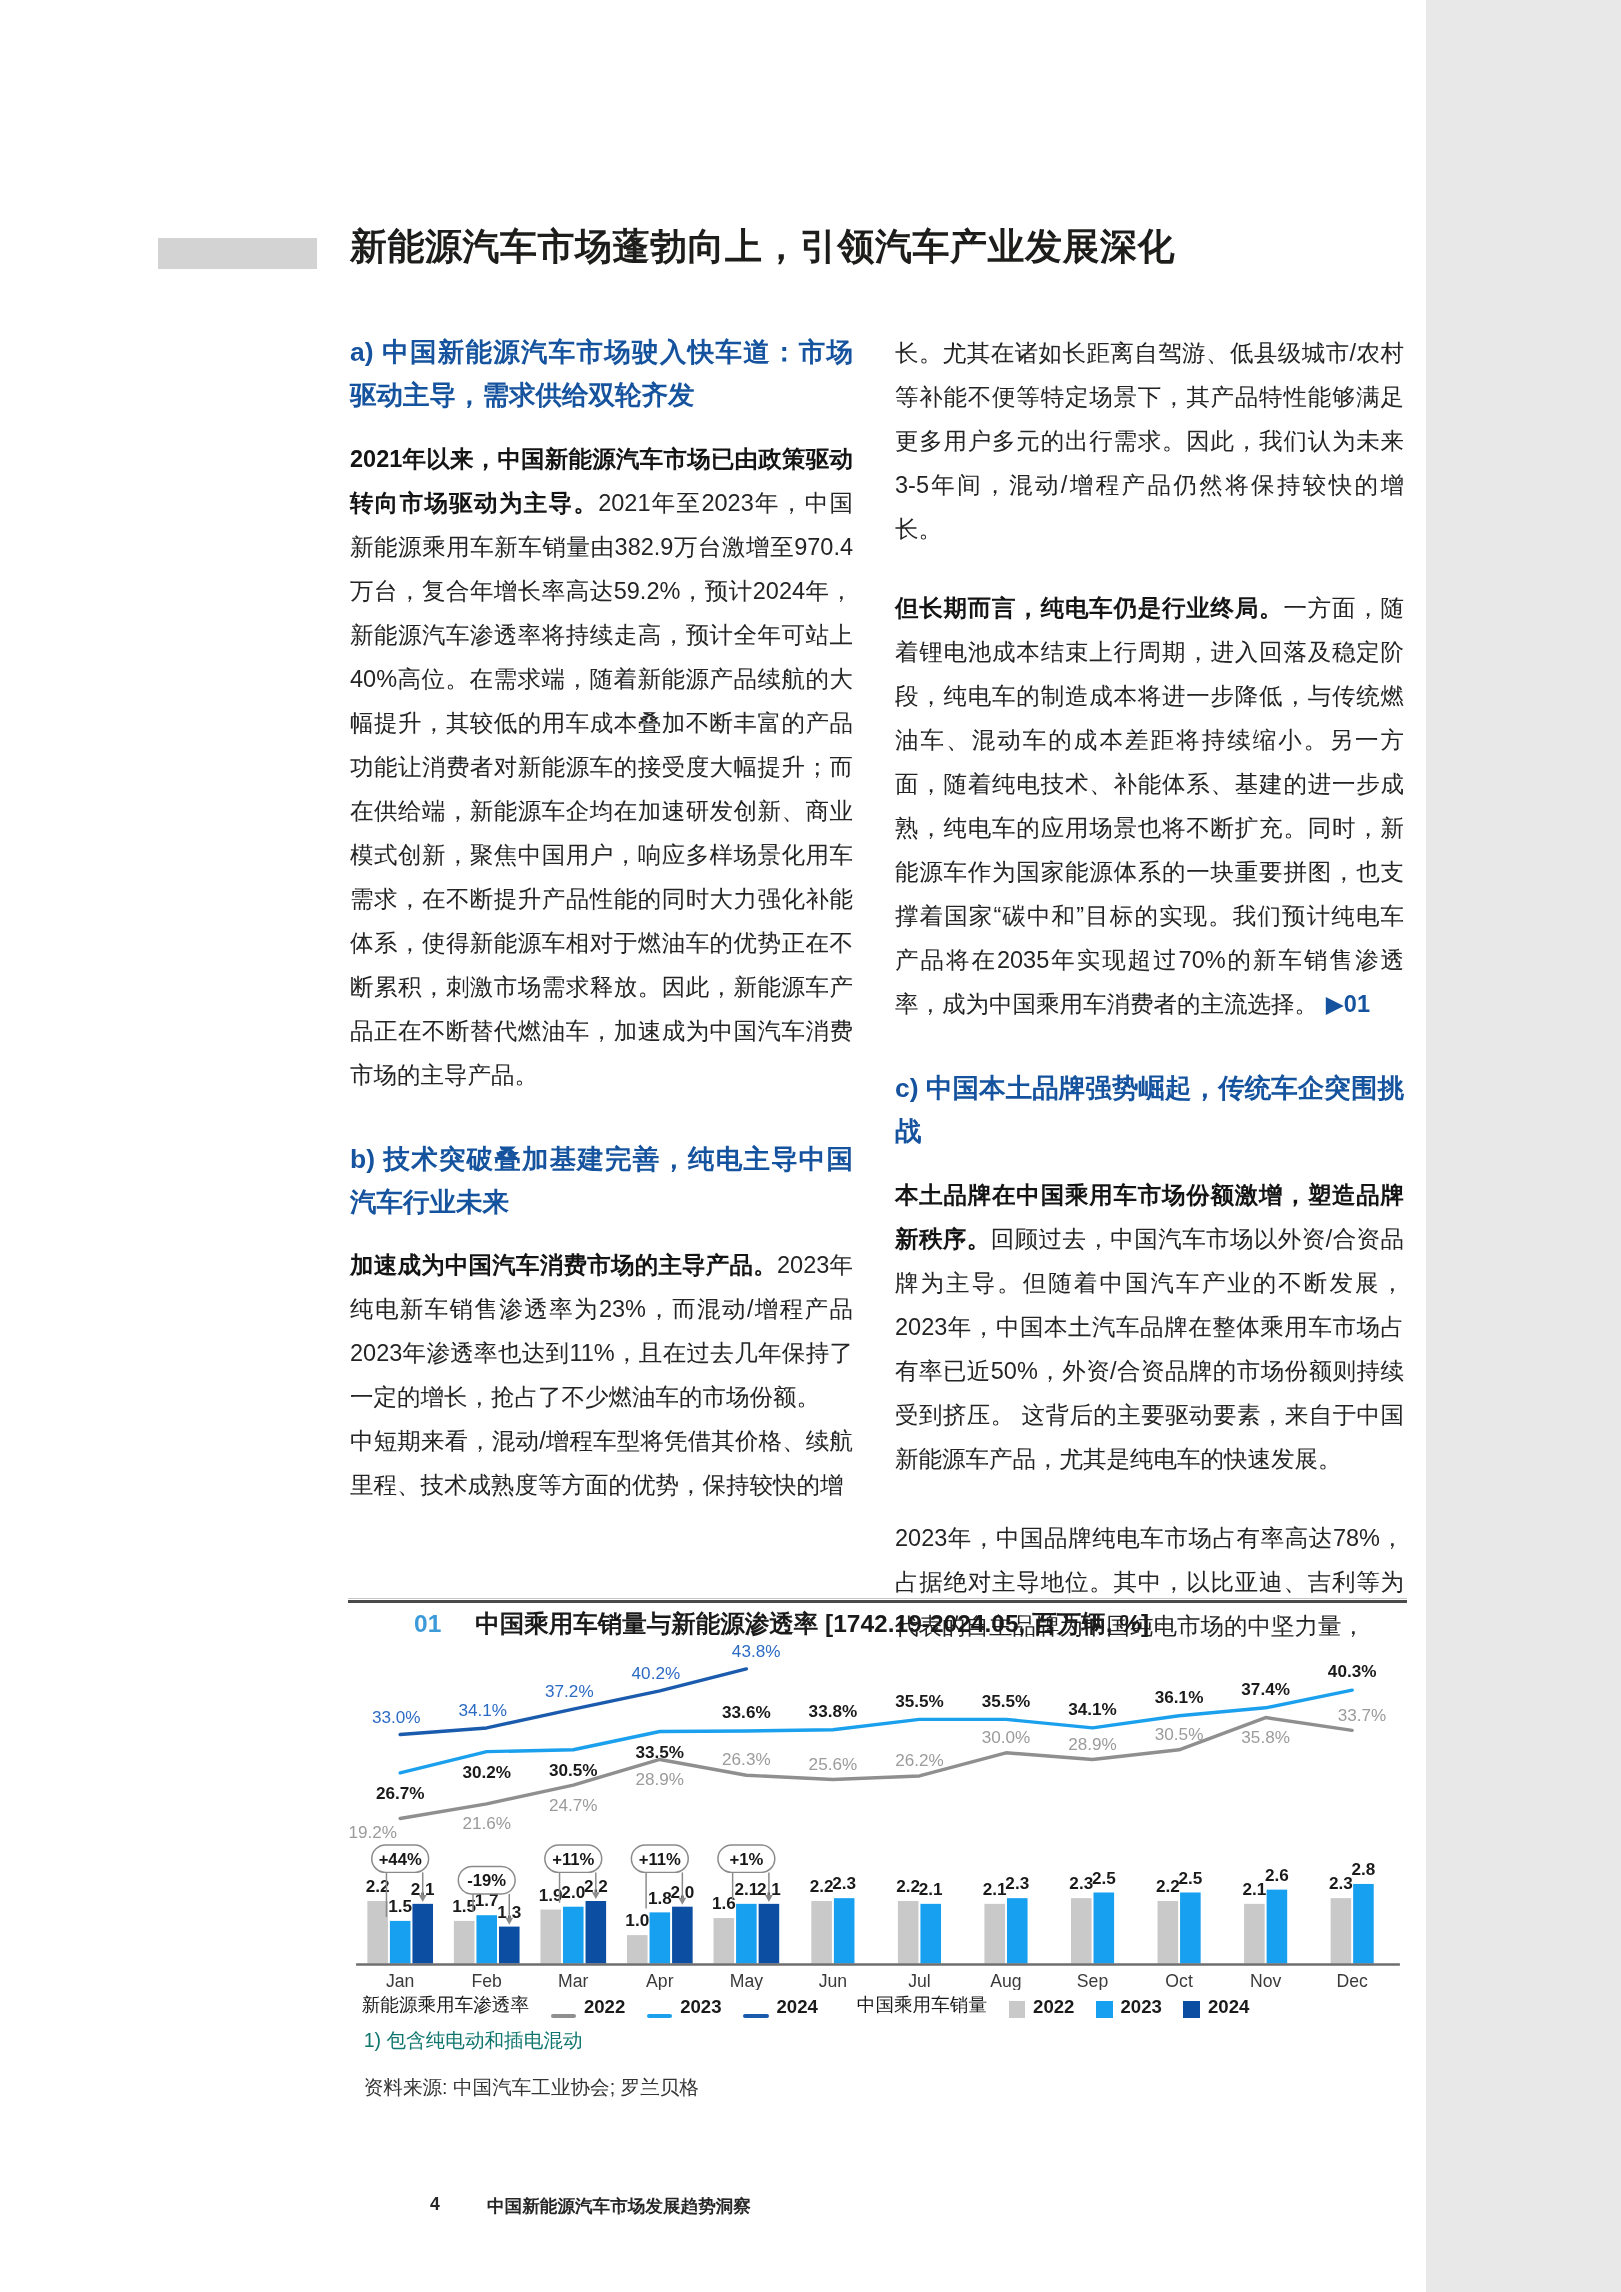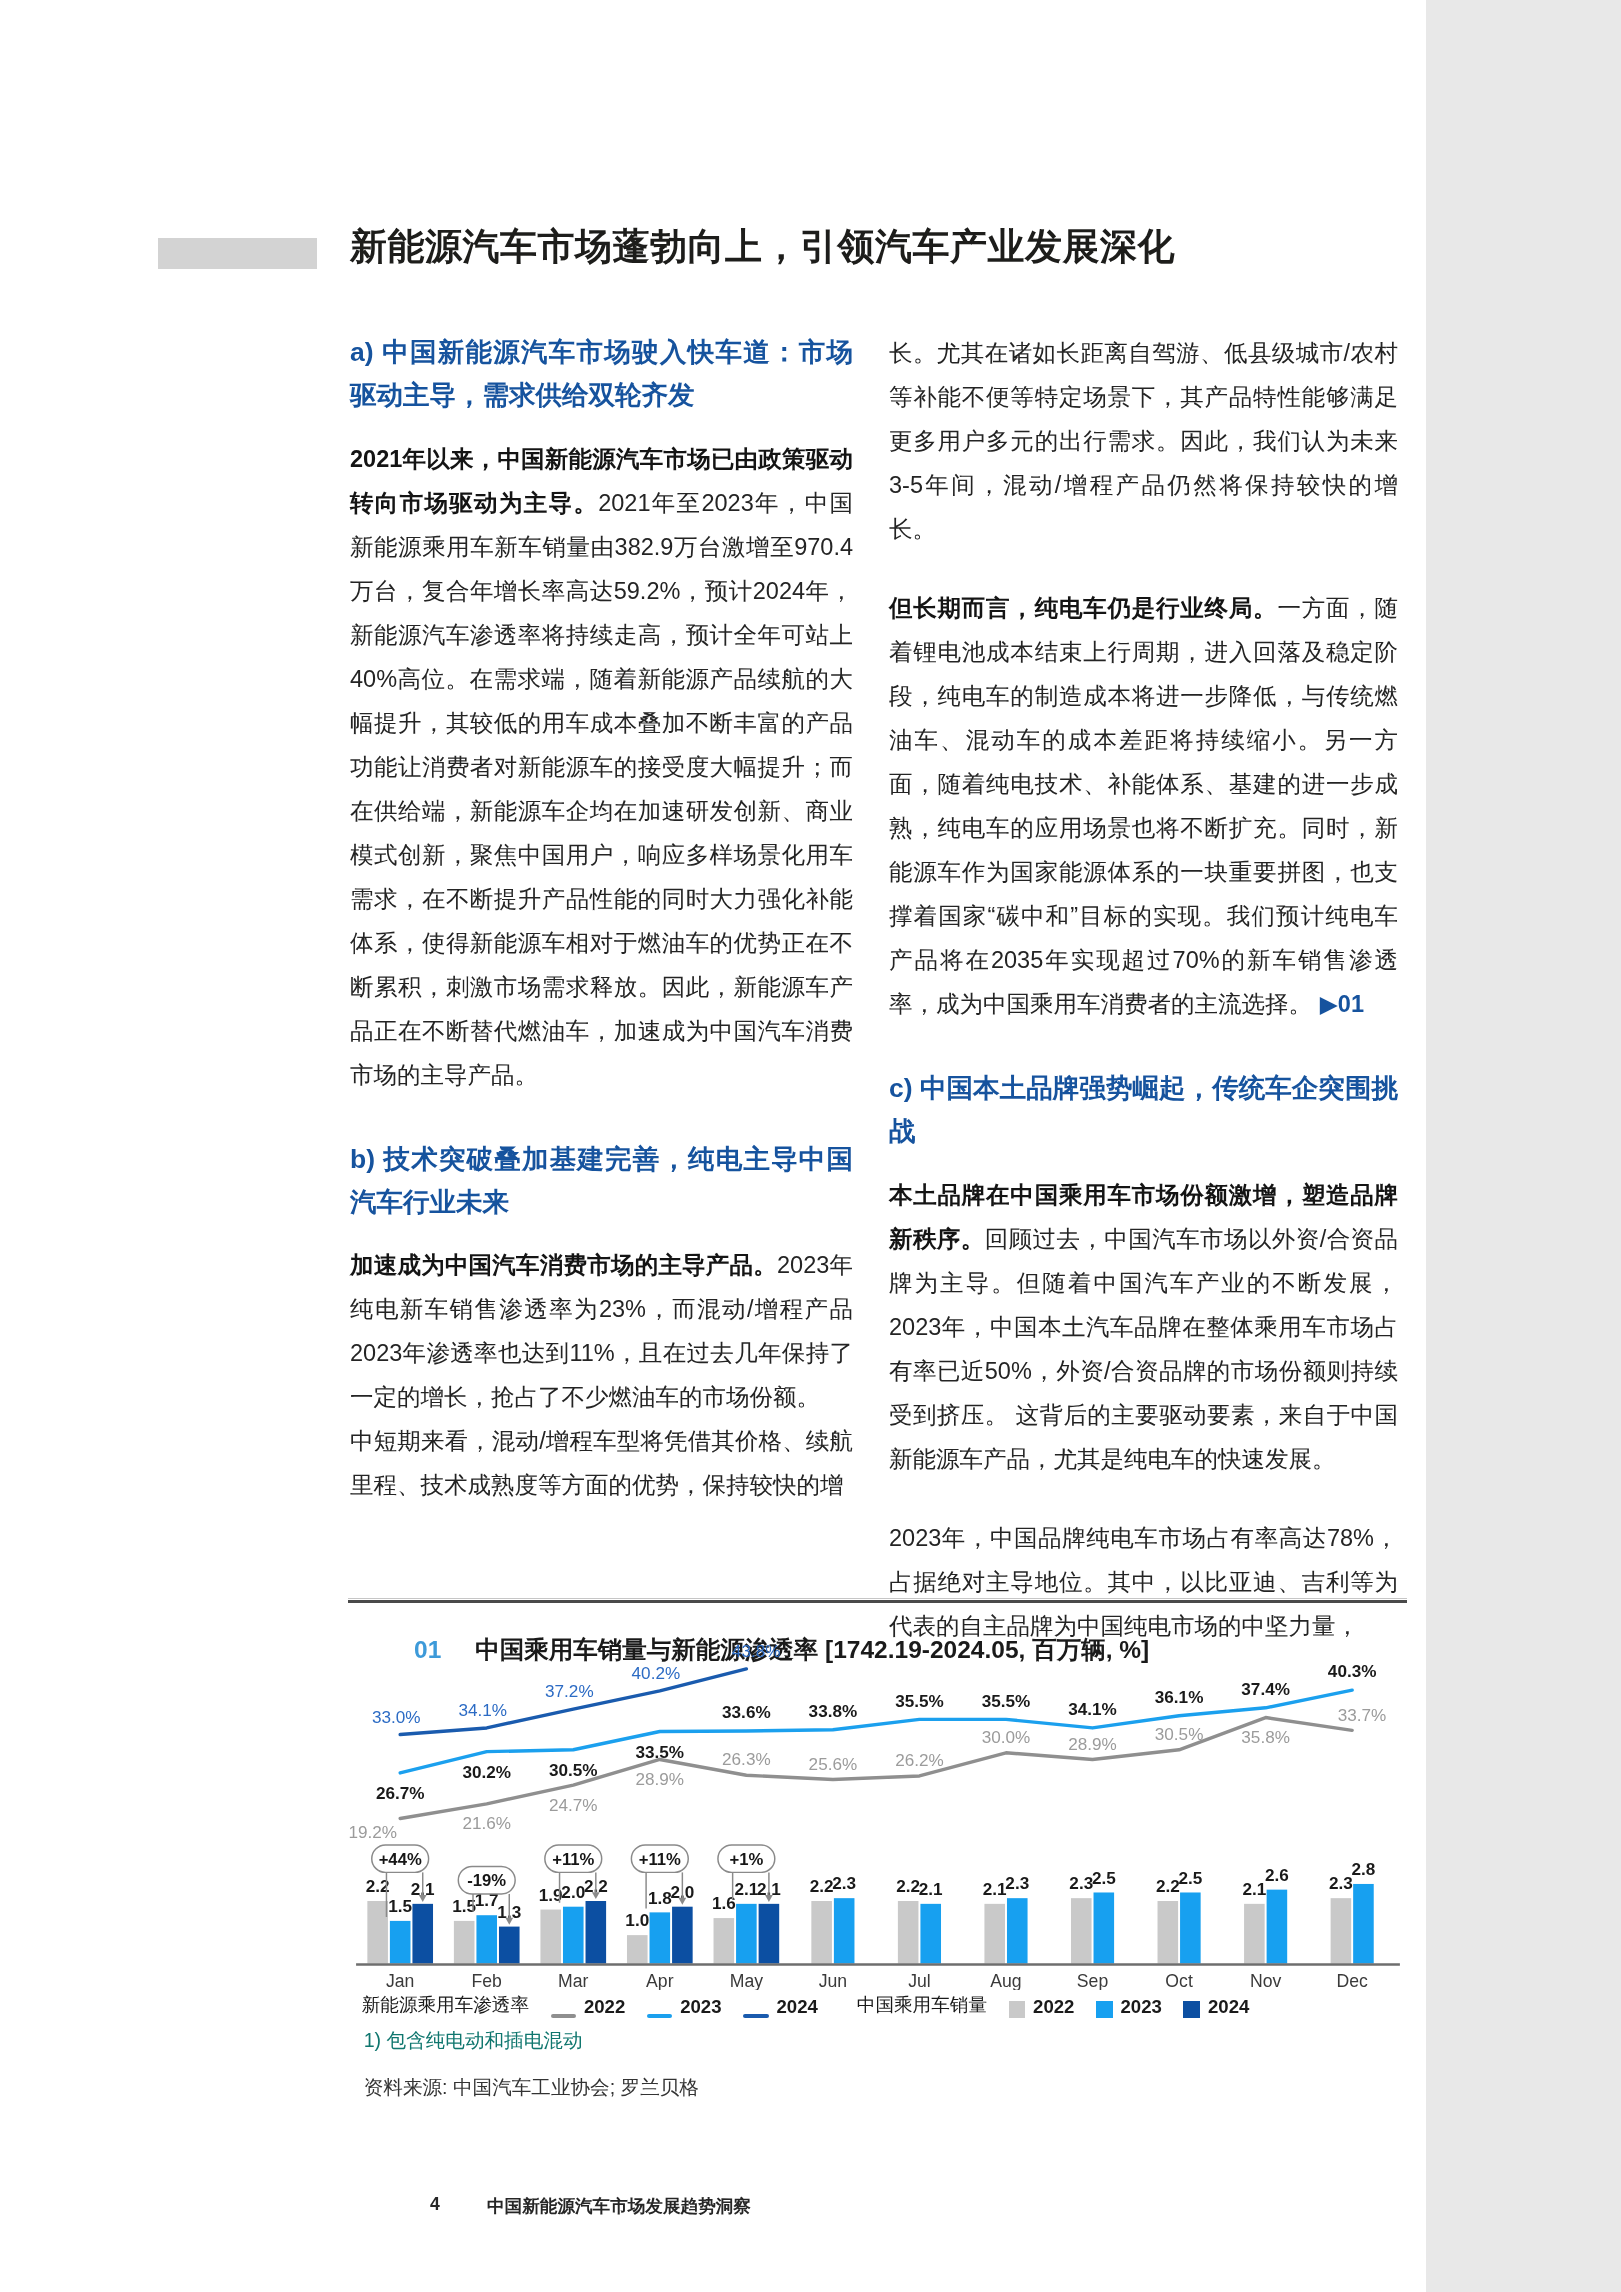--- a/index.html
+++ b/index.html
@@ -3,35 +3,35 @@
 <meta charset="utf-8">
 <style>
   html,body{margin:0;padding:0;background:#e8e8e8;}
   .page{position:relative;width:1426px;height:2293px;background:#ffffff;overflow:hidden;
         font-family:"Liberation Sans","DejaVu Sans",sans-serif;color:#242424;}
   
   .accent-bar{position:absolute;left:158px;top:238px;width:159px;height:31px;background:#d3d3d3;}
   h1.page-title{position:absolute;left:350px;top:225px;margin:0;font-size:37px;line-height:43px;
         font-weight:700;color:#1d1d1b;letter-spacing:0.5px;}
   
-  .columns{position:absolute;left:350px;top:331px;width:1054px;display:flex;gap:36px;}
+  .columns{position:absolute;left:350px;top:331px;width:1054px;display:flex;gap:36px;justify-content:space-between;}
   .col{text-align:justify;}
   .col.left{width:503px;}
   .col.right{width:509px;}
   h2.sec{font-size:26.5px;line-height:43px;font-weight:700;color:#16539E;margin:41px 0 19.6px;}
   .col h2.sec:first-child{margin-top:0;}
   .col p{font-size:23.5px;line-height:44px;margin:0 0 35px;}
   .col p.nogap{margin-bottom:0;}
   .col p strong{font-weight:700;color:#141414;}
   .figref{color:#16539E;font-weight:700;margin-left:7.8px;}
   
   .figure{position:absolute;left:348px;top:1598px;width:1059px;height:529px;}
   .fig-rule{position:relative;height:4.9px;border-top:1px solid #c6c6c6;}
   .fig-rule::after{content:"";position:absolute;left:0;right:0;top:1px;height:2.9px;background:#4a4a4a;}
-  .fig-caption{position:absolute;left:0;top:35px;display:flex;align-items:baseline;}
+  .fig-caption{position:absolute;left:0;top:9px;display:flex;align-items:baseline;}
   .fig-num{color:#3D9AD9;font-weight:700;font-size:24.5px;margin-left:66px;}
   .fig-title{color:#1a1a1a;font-weight:700;font-size:24.5px;margin-left:34px;}
   svg.chart{position:absolute;left:0;top:47px;font-family:"Liberation Sans","DejaVu Sans",sans-serif;}
   .legend{position:absolute;left:13.7px;top:394px;display:flex;align-items:flex-end;
           font-size:18.6px;color:#1a1a1a;white-space:nowrap;}
   .lg-t{font-weight:500;}
   .lg-t2{margin-left:39px;font-weight:500;}
   .lg-line{width:25.5px;height:3.9px;margin-left:21.6px;margin-right:7.8px;border-radius:2px;}
   .lg-sq{width:16.7px;height:16.7px;margin-left:21.6px;margin-right:7.8px;}
   .lg-y{font-weight:700;}

